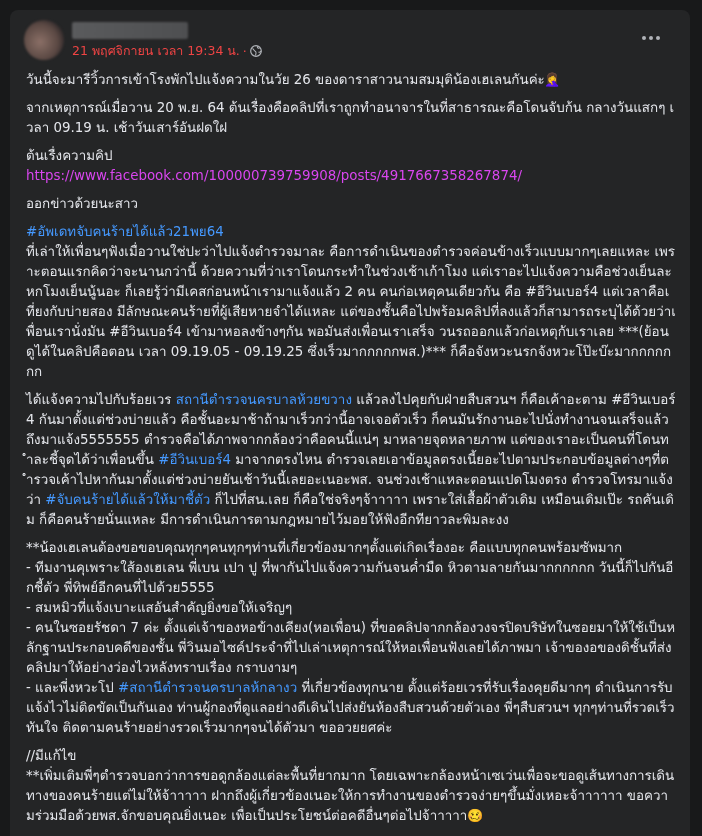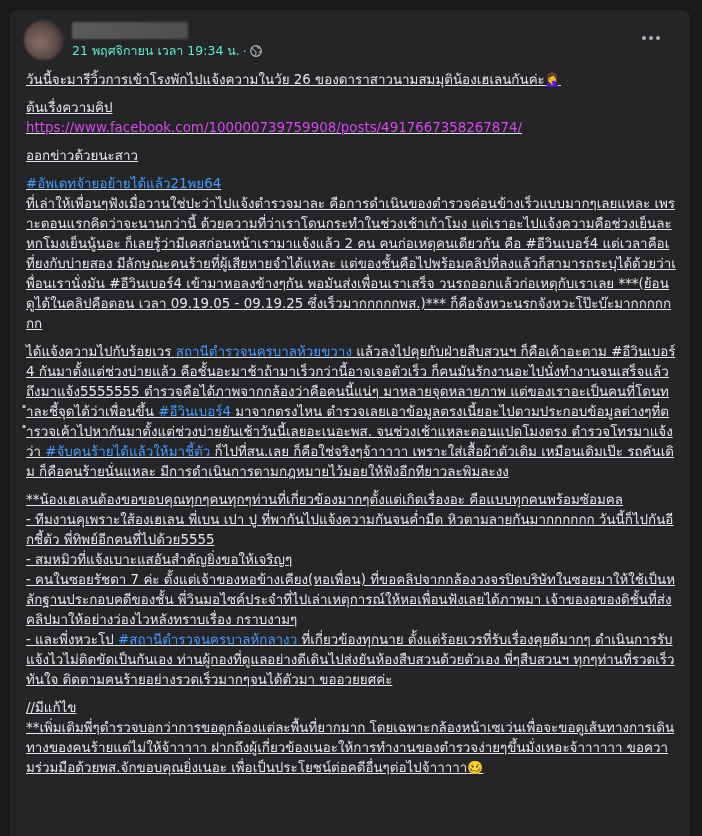--- a/index.html
+++ b/index.html
@@ -48,21 +48,21 @@
     border-radius: 2px;
     filter: blur(1px);
   }
   .meta {
     position: absolute;
     left: 62px;
     top: 31px;
     display: flex;
     align-items: center;
     font-size: 12.5px;
-    color: #5eead4;
+    color: #ef4444;
   }
   .meta .dot { margin: 0 3px; }
   .globe-icon {
     width: 12px;
     height: 12px;
     display: inline-block;
   }
   .more-button {
     position: absolute;
     right: 24px;
@@ -88,21 +88,20 @@
     top: 60px;
     width: 650px;
     font-size: 13.4px;
     line-height: 20px;
     color: #e4e6eb;
   }
   .body p {
     margin: 0 0 8px 0;
     white-space: normal;
     word-break: break-all;
-    text-decoration: underline;
   }
   .link { color: #4599ff; cursor: pointer; }
   .plain-link { color: #d946ef; }
   .emoji { font-size: 13px; }
 </style>
 </head>
 <body>
 
 <div class="card">
   <div class="header">
@@ -122,34 +121,35 @@
       <span></span>
       <span></span>
       <span></span>
     </div>
   </div>
 
   <div class="body">
     <p>
       <span>วันนี้จะมารีวิ้วการเข้าโรงพักไปแจ้งความในวัย 26 ของดาราสาวนามสมมุติน้องเฮเลนกันค่ะ</span><span class="emoji">🤦‍♀️</span>
     </p>
+    <p>จากเหตุการณ์เมื่อวาน 20 พ.ย. 64 ต้นเรื่องคือคลิปที่เราถูกทำอนาจารในที่สาธารณะคือโดนจับก้น กลางวันแสกๆ เวลา 09.19 น. เช้าวันเสาร์อันฝดใฝ</p>
     <p>
       <span>ต้นเรื่งความคิป</span><br>
       <span class="plain-link">https://www.facebook.com/100000739759908/posts/4917667358267874/</span>
     </p>
     <p>
       <span>ออกข่าวด้วยนะสาว</span><br>
     </p>
     <p>
-      <span class="link">#อัพเดทจัายอย้ายได้แล้ว21พย64</span><br>
+      <span class="link">#อัพเดทจับคนร้ายได้แล้ว21พย64</span><br>
       <span>ที่เล่าให้เพื่อนๆฟังเมื่อวานใช่ปะว่าไปแจ้งตำรวจมาละ คือการดำเนินของตำรวจค่อนข้างเร็วแบบมากๆเลยแหละ เพราะตอนแรกคิดว่าจะนานกว่านี้ ด้วยความที่ว่าเราโดนกระทำในช่วงเช้าเก้าโมง แต่เราอะไปแจ้งความคือช่วงเย็นละหกโมงเย็นนู้นอะ ก็เลยรู้ว่ามีเคสก่อนหน้าเรามาแจ้งแล้ว 2 คน คนก่อเหตุคนเดียวกัน คือ #อีวินเบอร์4 แต่เวลาคือเที่ยงกับบ่ายสอง มีลักษณะคนร้ายที่ผู้เสียหายจำได้แหละ แต่ของชั้นคือไปพร้อมคลิปที่ลงแล้วก็สามารถระบุได้ด้วยว่าเพื่อนเรานั่งมัน #อีวินเบอร์4 เข้ามาหอลงข้างๆกัน พอมันส่งเพื่อนเราเสร็จ วนรถออกแล้วก่อเหตุกับเราเลย ***(ย้อนดูได้ในคลิปคือตอน เวลา 09.19.05 - 09.19.25 ซึ่งเร็วมากกกกกพส.)*** ก็คือจังหวะนรกจังหวะโป๊ะบ๊ะมากกกกกกก</span>
     </p>
     <p><span>ได้แจ้งความไปกับร้อยเวร </span><span class="link">สถานีตำรวจนครบาลห้วยขวาง</span><span> แล้วลงไปคุยกับฝ่ายสืบสวนฯ ก็คือเค้าอะตาม #อีวินเบอร์4 กันมาตั้งแต่ช่วงบ่ายแล้ว คือชั้นอะมาช้าถ้ามาเร็วกว่านี้อาจเจอตัวเร็ว ก็คนมันรักงานอะไปนั่งทำงานจนเสร็จแล้วถึงมาแจ้ง5555555 ตำรวจคือได้ภาพจากกล้องว่าคือคนนี้แน่ๆ มาหลายจุดหลายภาพ แต่ของเราอะเป็นคนที่โดนทำละชี้จุดได้ว่าเพื่อนขึ้น </span><span class="link">#อีวินเบอร์4</span><span> มาจากตรงไหน ตำรวจเลยเอาข้อมูลตรงเนี้ยอะไปตามประกอบข้อมูลต่างๆที่ตำรวจเค้าไปหากันมาตั้งแต่ช่วงบ่ายยันเช้าวันนี้เลยอะเนอะพส. จนช่วงเช้าแหละตอนแปดโมงตรง ตำรวจโทรมาแจ้งว่า </span><span class="link">#จับคนร้ายได้แล้วให้มาชี้ตัว</span><span> ก็ไปที่สน.เลย ก็คือใช่จริงๆจ้าาาาา เพราะใส่เสื้อผ้าตัวเดิม เหมือนเดิมเป๊ะ รถคันเดิม ก็คือคนร้ายนั่นแหละ มีการดำเนินการตามกฎหมายไว้มอยให้ฟังอีกทียาวละพิมละงง</span></p>
     <p>
-      <span>**น้องเฮเลนต้องขอขอบคุณทุกๆคนทุกๆท่านที่เกี่ยวข้องมากๆตั้งแต่เกิดเรื่องอะ คือแบบทุกคนพร้อมซัอมคล</span><br>
+      <span>**น้องเฮเลนต้องขอขอบคุณทุกๆคนทุกๆท่านที่เกี่ยวข้องมากๆตั้งแต่เกิดเรื่องอะ คือแบบทุกคนพร้อมซัพมาก</span><br>
       <span>- ทีมงานคุเพราะใส้องเฮเลน พี่เบน เปา ปู ที่พากันไปแจ้งความกันจนค่ำมืด หิวตามลายกันมากกกกกก วันนี้ก็ไปกันอีกชี้ตัว พี่ทิพย์อีกคนที่ไปด้วย5555</span><br>
       <span>- สมหมิวที่แจ้งเบาะแสอันสำคัญยิ่งขอให้เจริญๆ</span><br>
       <span>- คนในซอยรัชดา 7 ค่ะ ตั้งแต่เจ้าของหอข้างเคียง(หอเพื่อน) ที่ขอคลิปจากกล้องวงจรปิดบริษัทในซอยมาให้ใช้เป็นหลักฐานประกอบคดีของชั้น พี่วินมอไซค์ประจำที่ไปเล่าเหตุการณ์ให้หอเพื่อนฟังเลยได้ภาพมา เจ้าของอของดิชั้นที่ส่งคลิปมาให้อย่างว่องไวหลังทราบเรื่อง กราบงามๆ</span><br>
       <span>- และพี่งหวะโป </span><span class="link">#สถานีตำรวจนครบาลห้กลางว</span><span> ที่เกี่ยวข้องทุกนาย ตั้งแต่ร้อยเวรที่รับเรื่องคุยดีมากๆ ดำเนินการรับแจ้งไวไม่ติดขัดเป็นกันเอง ท่านผู้กองที่ดูแลอย่างดีเดินไปส่งยันห้องสืบสวนด้วยตัวเอง พี่ๆสืบสวนฯ ทุกๆท่านที่รวดเร็วทันใจ ติดตามคนร้ายอย่างรวดเร็วมากๆจนได้ตัวมา ขออวยยศค่ะ</span>
     </p>
     <p>
       <span>//มีแก้ไข</span><br>
       <span>**เพิ่มเติมพี่ๆตำรวจบอกว่าการขอดูกล้องแต่ละพื้นที่ยากมาก โดยเฉพาะกล้องหน้าเซเว่นเพื่อจะขอดูเส้นทางการเดินทางของคนร้ายแต่ไม่ให้จ้าาาาา ฝากถึงผู้เกี่ยวข้องเนอะให้การทำงานของตำรวจง่ายๆขึ้นมั่งเหอะจ้าาาาาา ขอความร่วมมือด้วยพส.จักขอบคุณยิ่งเนอะ เพื่อเป็นประโยชน์ต่อคดีอื่นๆต่อไปจ้าาาาา</span><span class="emoji">🥴</span>
     </p>
   </div>

